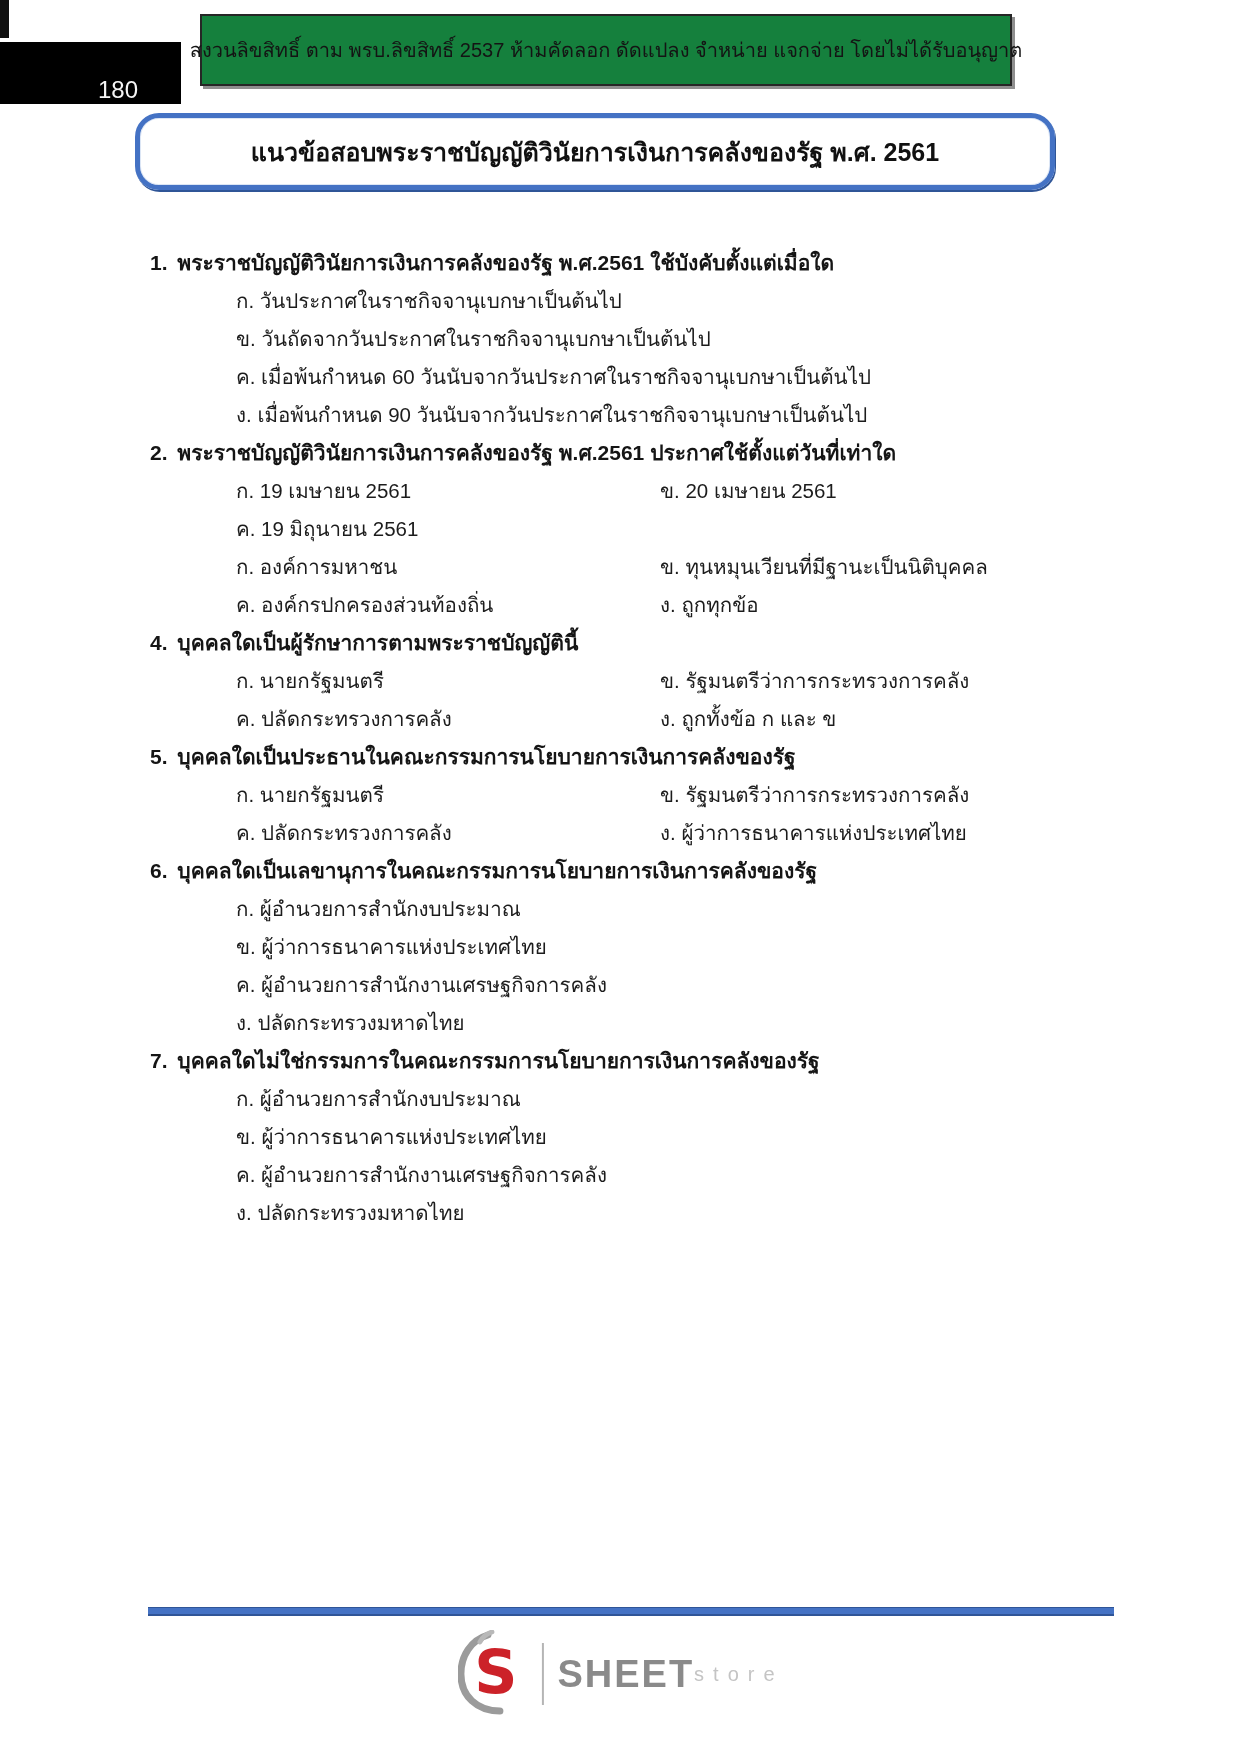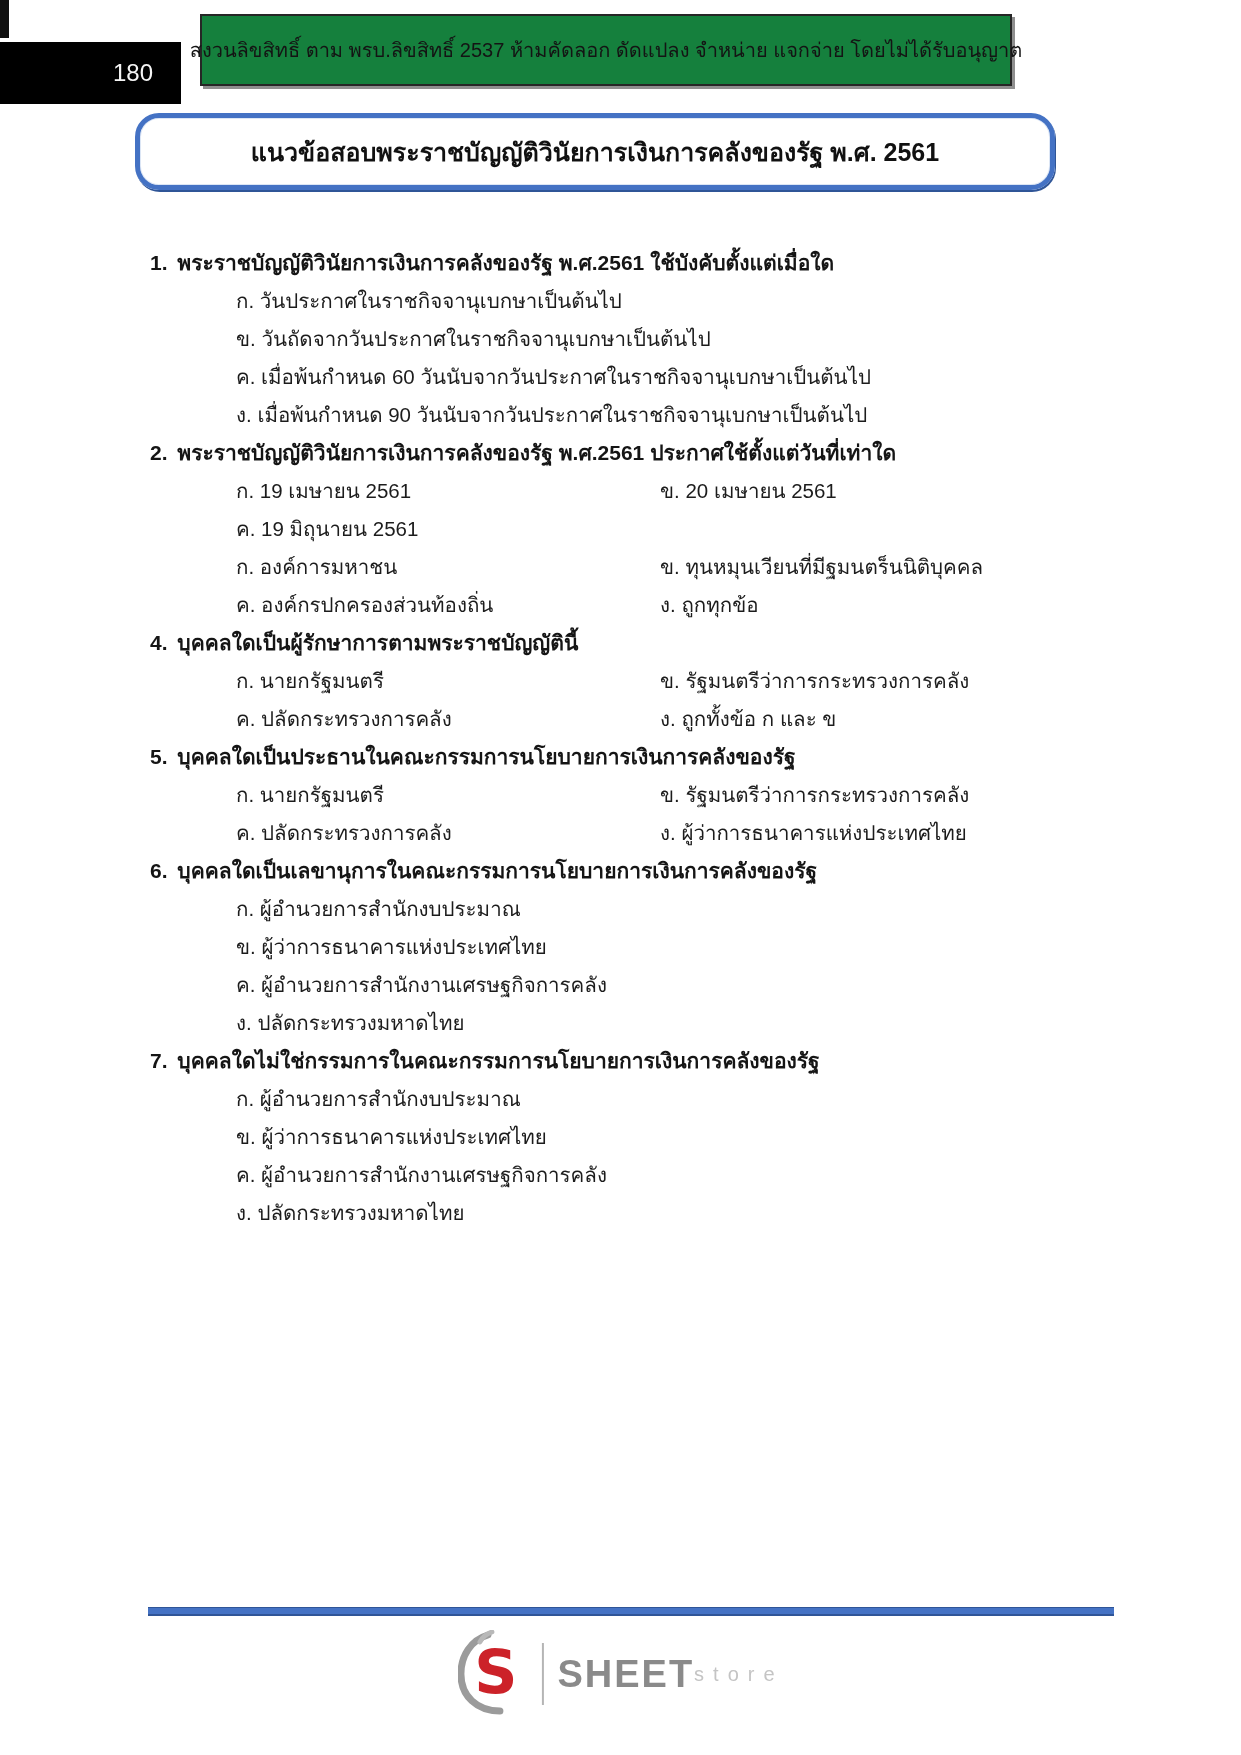--- a/index.html
+++ b/index.html
@@ -23,22 +23,22 @@
     overflow:hidden;
   }
 
   
   .edge-mark{
     position:absolute;left:0;top:0;width:9px;height:38px;background:#101010;
   }
   .page-number-box{
     position:absolute;left:0;top:42px;width:181px;height:62px;
     background:#000000;color:#f5f5f5;
-    display:flex;align-items:center;justify-content:flex-end;
-    padding-right:28px;font-size:24px;
+    display:flex;align-items:flex-end;justify-content:flex-end;
+    padding-right:43px;font-size:24px;
   }
   .copyright-box{
     position:absolute;left:200px;top:14px;width:812px;height:72px;
     background:#15803d;border:2px solid #262626;
     box-shadow:3px 3px 0 #8f8f8f;
     display:flex;align-items:center;justify-content:center;
     font-size:20px;white-space:nowrap;color:#141414;
   }
   .title-box{
     position:absolute;left:135px;top:113px;width:920px;height:77px;
@@ -132,21 +132,21 @@
         <div class="opt c2">ข. 20 เมษายน 2561</div>
       </div>
       <div class="opt-row">
         <div class="opt c1">ค. 19 มิถุนายน 2561</div>
       </div>
     </div>
 
     <div>
       <div class="opt-row">
         <div class="opt c1">ก. องค์การมหาชน</div>
-        <div class="opt c2">ข. ทุนหมุนเวียนที่มีฐมนตร็นนิติบุคคล</div>
+        <div class="opt c2">ข. ทุนหมุนเวียนที่มีฐานะเป็นนิติบุคคล</div>
       </div>
       <div class="opt-row">
         <div class="opt c1">ค. องค์กรปกครองส่วนท้องถิ่น</div>
         <div class="opt c2">ง. ถูกทุกข้อ</div>
       </div>
     </div>
 
     <div>
       <div class="q-heading">
         <span class="q-num">4.</span>

